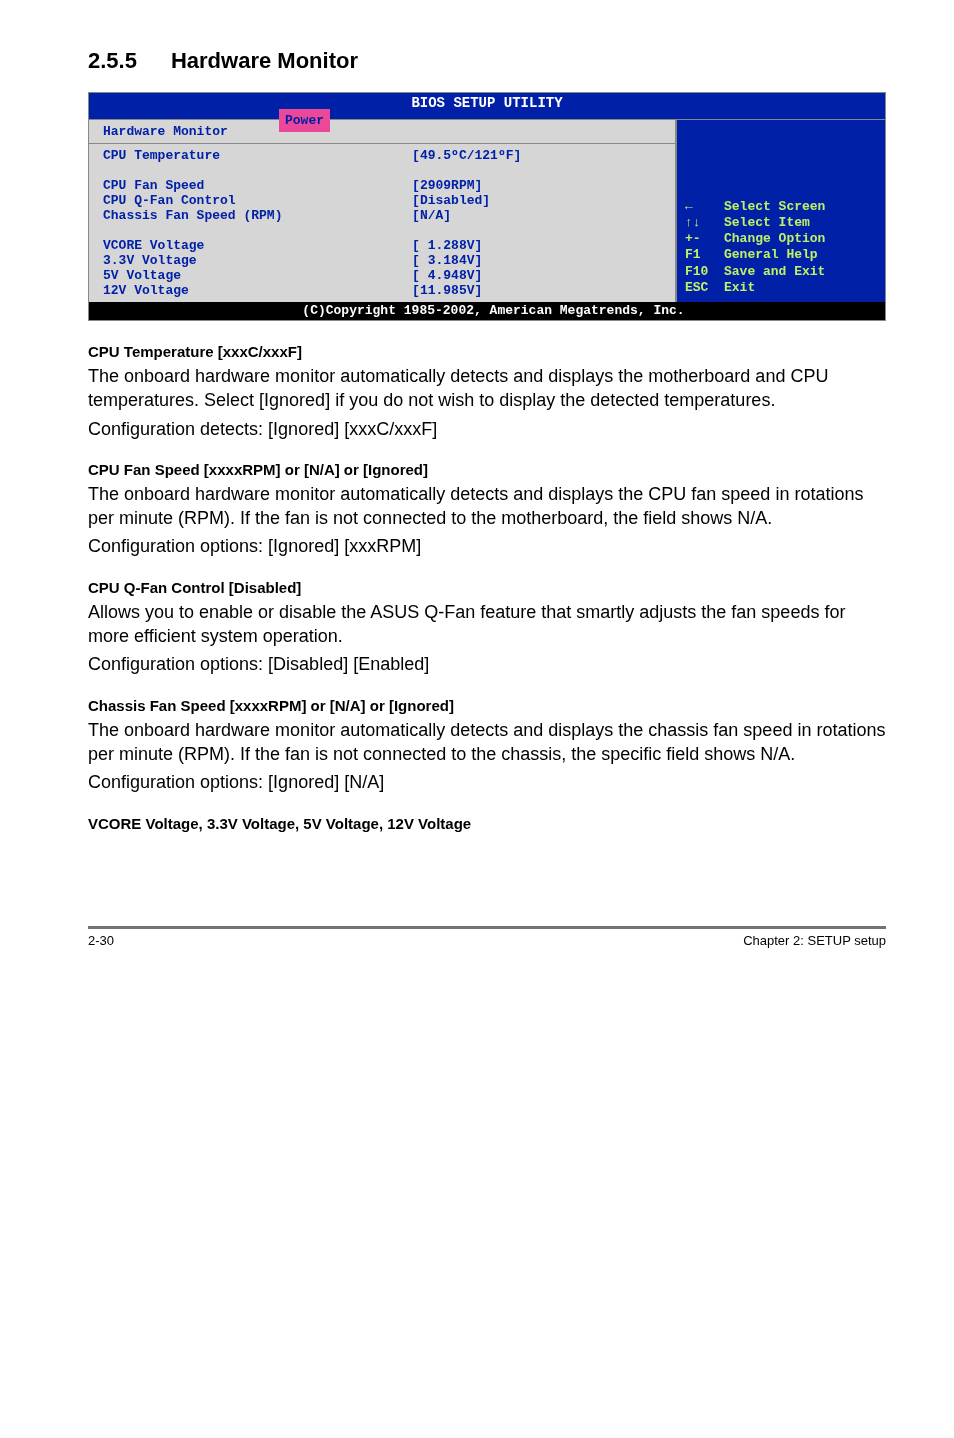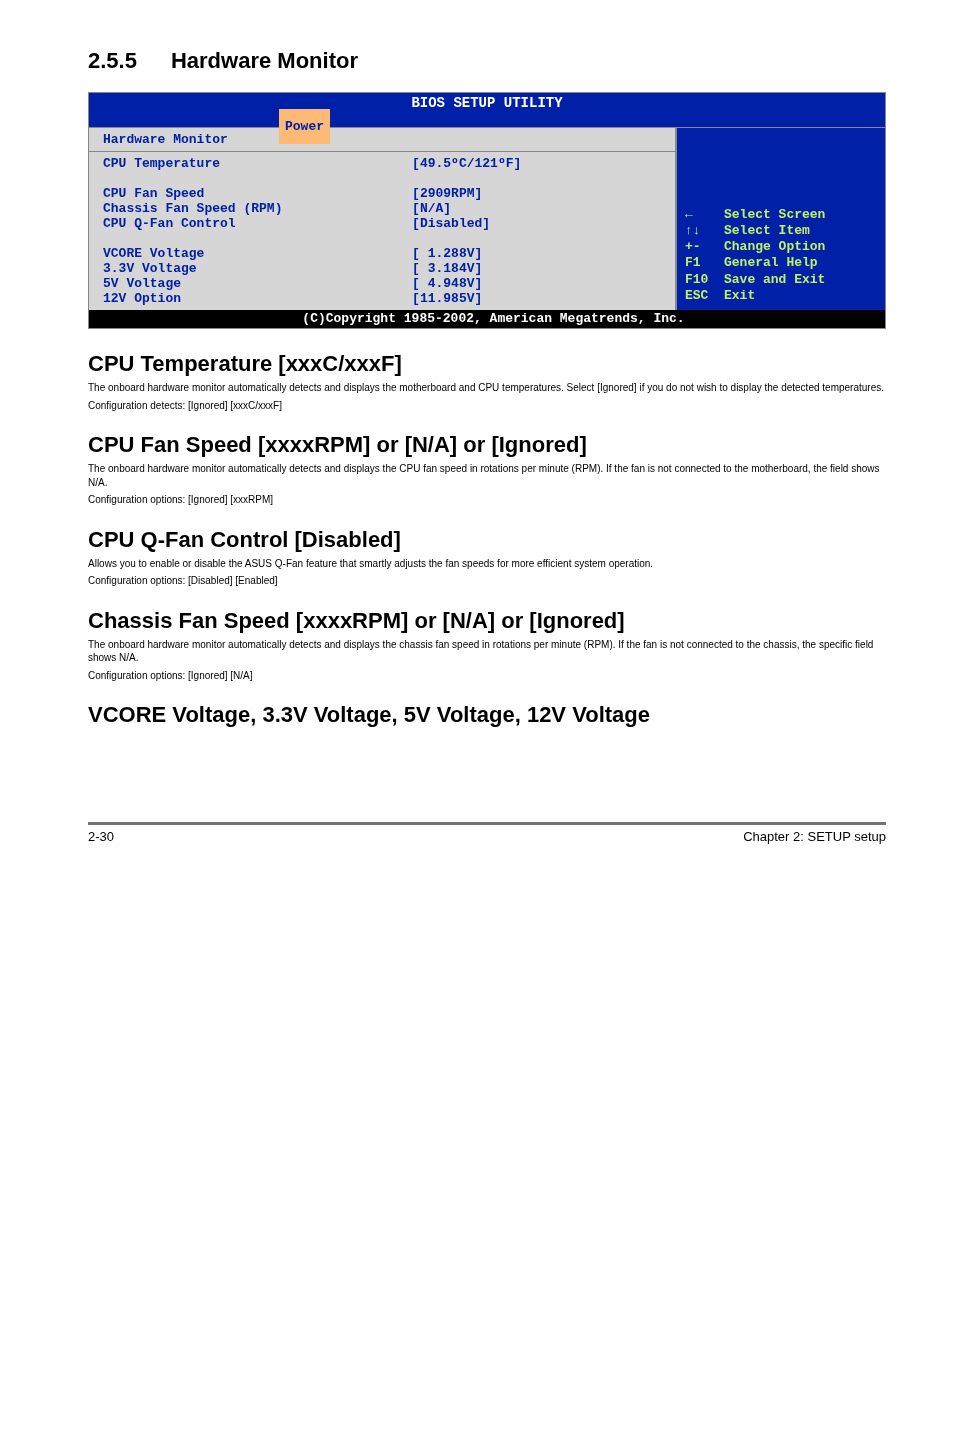--- a/index.html
+++ b/index.html
@@ -28,30 +28,30 @@
     font-size: 13px;
   }
   .bios-top {
     background: #0020a8;
     color: #fff;
     text-align: center;
     padding: 2px 0 0 0;
     font-weight: bold;
     font-size: 14px;
     position: relative;
-    height: 34px;
+    height: 26px;
   }
   .bios-top .title-row { color: #fff; }
   .bios-top .tab {
     position: absolute;
     left: 190px;
     top: 16px;
-    background: #fdba74;
+    background: #ec4899;
     color: #0020a8;
-    padding: 10px 6px;
+    padding: 4px 6px;
     font-size: 13px;
   }
   .bios-body {
     background: #d6d6d6;
     color: #0020a8;
     display: flex;
     border-top: 1px solid #888;
   }
   .bios-left {
     flex: 1;
@@ -79,26 +79,26 @@
   .bios-right .spacer { flex: 1; }
   .bios-foot {
     background: #000;
     color: #fff;
     text-align: center;
     font-size: 13px;
     font-weight: bold;
     padding: 1px 0 2px 13px;
   }
   h3.sub {
-    font-size: 22px;
+    font-size: 15px;
     font-weight: bold;
     margin: 20px 0 4px 0;
   }
   p.body {
-    font-size: 10px;
+    font-size: 18px;
     line-height: 1.35;
     margin: 0 0 4px 0;
   }
   .footer {
     border-top: 3px solid #737373;
     margin: 70px 68px 0 88px;
     padding-top: 4px;
     font-size: 13px;
     display: flex;
     justify-content: space-between;
@@ -130,45 +130,45 @@
               </tr>
               <tr>
                 <td class="lab">&nbsp;</td>
                 <td class="val">&nbsp;</td>
               </tr>
               <tr>
                 <td class="lab">CPU Fan Speed</td>
                 <td class="val">[2909RPM]</td>
               </tr>
               <tr>
+                <td class="lab">CPU Q-Fan Control</td>
+                <td class="val">[Disabled]</td>
+              </tr>
+              <tr>
                 <td class="lab">Chassis Fan Speed (RPM)</td>
                 <td class="val">[N/A]</td>
               </tr>
               <tr>
-                <td class="lab">CPU Q-Fan Control</td>
-                <td class="val">[Disabled]</td>
-              </tr>
-              <tr>
                 <td class="lab">&nbsp;</td>
                 <td class="val">&nbsp;</td>
               </tr>
               <tr>
                 <td class="lab">VCORE Voltage</td>
                 <td class="val">[ 1.288V]</td>
               </tr>
               <tr>
                 <td class="lab">3.3V Voltage</td>
                 <td class="val">[ 3.184V]</td>
               </tr>
               <tr>
                 <td class="lab">5V Voltage</td>
                 <td class="val">[ 4.948V]</td>
               </tr>
               <tr>
-                <td class="lab">12V Option</td>
+                <td class="lab">12V Voltage</td>
                 <td class="val">[11.985V]</td>
               </tr>
             </tbody>
           </table>
       </div>
       <div class="bios-right">
         <div class="spacer"></div>
         <div id="bios-help">
             <div class="help-row">←    Select Screen</div>
             <div class="help-row">↑↓   Select Item</div>

